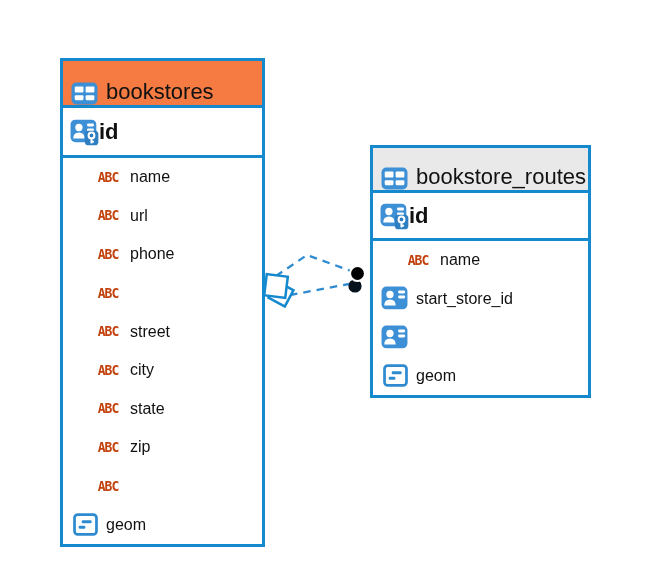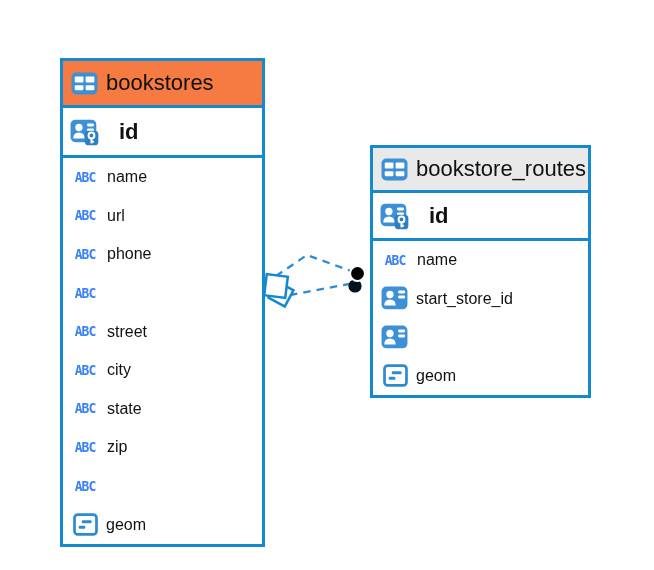--- a/index.html
+++ b/index.html
@@ -18,50 +18,51 @@
     position:absolute;
     background:#fff;
     border:3.5px solid #1489CE;
     box-sizing:border-box;
     display:flex;flex-direction:column;
   }
   .ertable.bookstores{left:60px;top:58px;width:205px;height:489px;}
   .ertable.routes{left:370px;top:145px;width:221px;height:253px;}
 
   .thead{
-    display:flex;align-items:center;gap:8px;
+    display:flex;align-items:flex-end;gap:8px;
     padding-left:8px;
     border-bottom:3px solid #1489CE;
     font-size:22px;
     flex:none;
   }
   .bookstores .thead{height:44px;background:#F57B43;}
   .routes .thead{height:42px;background:#E9E9E9;}
 
   .idrow{
-    display:flex;align-items:center;gap:20px;
+    display:flex;align-items:center;gap:0;
     padding-left:7px;
     border-bottom:3px solid #1489CE;
     font-size:22px;font-weight:bold;
     flex:none;background:#fff;
   }
   .bookstores .idrow{height:47px;}
   .routes .idrow{height:45px;}
 
   .cols{flex:1;display:flex;flex-direction:column;padding-left:8px;}
   .crow{flex:1;display:flex;align-items:center;gap:8px;}
   .clabel{font-size:16px;white-space:nowrap;}
 
   .ficon{flex:none;display:block;}
   .abc{
     flex:none;width:28px;text-align:center;
     font-family:"DejaVu Sans Mono",monospace;
     font-weight:bold;font-size:13px;letter-spacing:-1px;
-    color:#3b82f6;
+    color:#c2410c;
     transform:scaleY(1.05);
+    margin-left:23px;
   }
 </style>
 </head>
 <body>
 
 <svg width="0" height="0" style="position:absolute" aria-hidden="true">
   <defs>
     <symbol id="sym-table" viewBox="0 0 26 22">
       <rect x="0.5" y="0.5" width="25" height="21" rx="4.5" fill="#3D90D5"></rect>
       <rect x="3.6" y="4.2" width="8.4" height="5.8" rx="1" fill="#fff"></rect>

